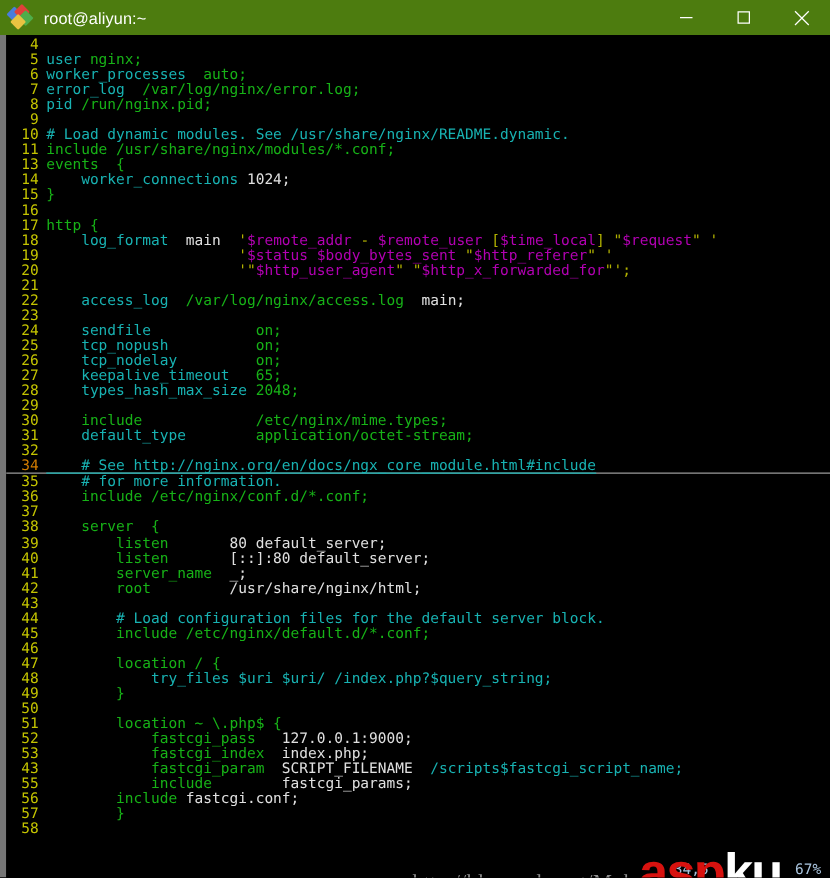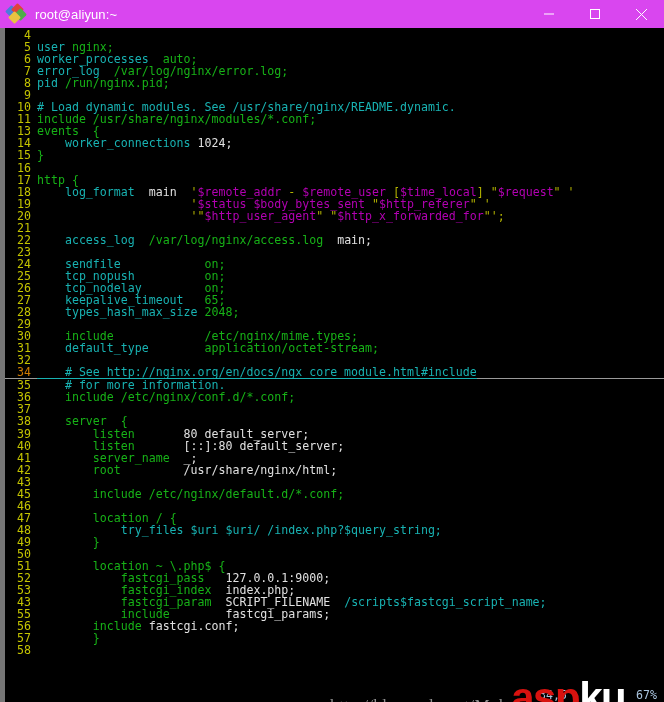--- a/index.html
+++ b/index.html
@@ -21,21 +21,21 @@
     position: relative;
     background: #000000;
     display: flex;
     flex-direction: column;
   }
 
   
   #titlebar {
     height: 28px;
     min-height: 28px;
-    background: #d946ef;
+    background: #4d7c0f;
     display: flex;
     align-items: center;
     position: relative;
     user-select: none;
   }
   #app-icon {
     width: 18px;
     height: 18px;
     margin-left: 7px;
     position: relative;
@@ -262,20 +262,21 @@
           <div class="row cursorline"><span class="lnum cur">34</span><span class="code"><span class="cmt ul">    # See http://nginx.org/en/docs/ngx_core_module.html#include</span></span></div>
           <div class="row"><span class="lnum">35</span><span class="code"><span class="cmt">    # for more information.</span></span></div>
           <div class="row"><span class="lnum">36</span><span class="code"><span class="fn">    include</span><span class="val"> /etc/nginx/conf.d/*.conf;</span></span></div>
           <div class="row"><span class="lnum">37</span><span class="code"></span></div>
           <div class="row"><span class="lnum">38</span><span class="code"><span class="fn">    server</span><span class="val">  {</span></span></div>
           <div class="row"><span class="lnum">39</span><span class="code"><span class="fn">        listen</span><span class="txt">       80 default_server;</span></span></div>
           <div class="row"><span class="lnum">40</span><span class="code"><span class="fn">        listen</span><span class="txt">       [::]:80 default_server;</span></span></div>
           <div class="row"><span class="lnum">41</span><span class="code"><span class="fn">        server_name</span><span class="txt">  _;</span></span></div>
           <div class="row"><span class="lnum">42</span><span class="code"><span class="fn">        root</span><span class="txt">         /usr/share/nginx/html;</span></span></div>
           <div class="row"><span class="lnum">43</span><span class="code"></span></div>
+          <div class="row"><span class="lnum">44</span><span class="code"><span class="cmt">        # Load configuration files for the default server block.</span></span></div>
           <div class="row"><span class="lnum">45</span><span class="code"><span class="fn">        include</span><span class="val"> /etc/nginx/default.d/*.conf;</span></span></div>
           <div class="row"><span class="lnum">46</span><span class="code"></span></div>
           <div class="row"><span class="lnum">47</span><span class="code"><span class="fn">        location</span><span class="val"> / {</span></span></div>
           <div class="row"><span class="lnum">48</span><span class="code"><span class="kw">            try_files $uri $uri/ /index.php?$query_string;</span></span></div>
           <div class="row"><span class="lnum">49</span><span class="code"><span class="val">        }</span></span></div>
           <div class="row"><span class="lnum">50</span><span class="code"></span></div>
           <div class="row"><span class="lnum">51</span><span class="code"><span class="fn">        location</span><span class="val"> ~ \.php$ {</span></span></div>
           <div class="row"><span class="lnum">52</span><span class="code"><span class="fn">            fastcgi_pass</span><span class="txt">   127.0.0.1:9000;</span></span></div>
           <div class="row"><span class="lnum">53</span><span class="code"><span class="fn">            fastcgi_index</span><span class="txt">  index.php;</span></span></div>
           <div class="row"><span class="lnum">43</span><span class="code"><span class="fn">            fastcgi_param</span><span class="txt">  SCRIPT_FILENAME</span><span class="kw">  /scripts$fastcgi_script_name;</span></span></div>

